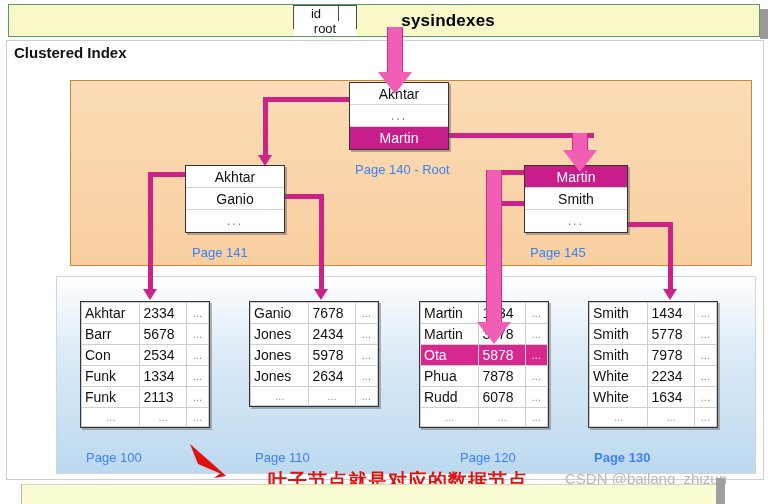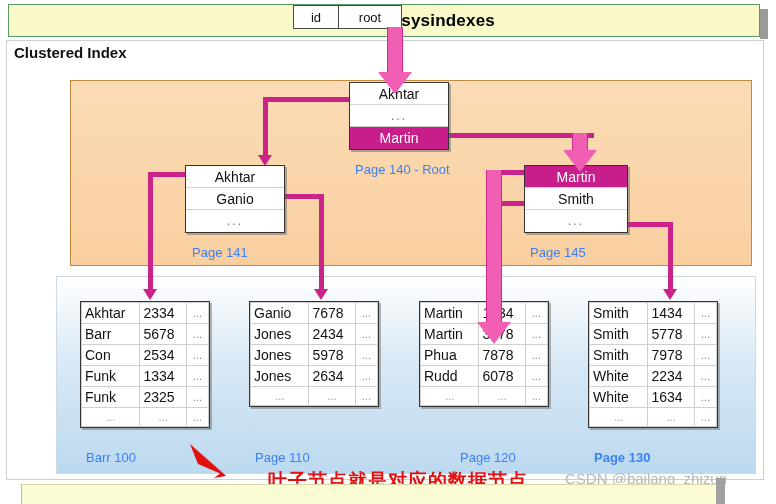--- a/index.html
+++ b/index.html
@@ -34,20 +34,21 @@
     color: #000;
     letter-spacing: .2px;
   }
   .sysindexes-table {
     position: absolute;
     left: 293px; top: 5px;
     height: 24px;
     display: flex;
     border: 1px solid #4a4a4a;
     background: #fff;
+    flex-direction: column;
   }
   .sysindexes-table .cell {
     border-right: 1px solid #4a4a4a;
     font-size: 13px;
     color: #111;
     display: flex;
     align-items: center;
     justify-content: center;
     background: #fff;
     height: 100%;
@@ -343,32 +344,32 @@
         <td class="c-num">2534</td>
         <td class="c-dots">...</td>
       </tr>
       <tr>
         <td class="c-name">Funk</td>
         <td class="c-num">1334</td>
         <td class="c-dots">...</td>
       </tr>
       <tr>
         <td class="c-name">Funk</td>
-        <td class="c-num">2325</td>
+        <td class="c-num">2113</td>
         <td class="c-dots">...</td>
       </tr>
       <tr class="dots-row">
         <td class="c-name">...</td>
         <td class="c-num">...</td>
         <td class="c-dots">...</td>
       </tr>
     </tbody>
       </table>
   </div>
-  <div class="page-caption" style="left:86px; top:450px;">Barr 100</div>
+  <div class="page-caption" style="left:86px; top:450px;">Page 100</div>
 
   <div class="leaf" id="leaf-110">
     <table>
       <tbody>
           <tr>
         <td class="c-name">Ganio</td>
         <td class="c-num">7678</td>
         <td class="c-dots">...</td>
       </tr>
       <tr>
@@ -402,20 +403,25 @@
           <tr>
         <td class="c-name">Martin</td>
         <td class="c-num">1234</td>
         <td class="c-dots">...</td>
       </tr>
       <tr>
         <td class="c-name">Martin</td>
         <td class="c-num">3778</td>
         <td class="c-dots">...</td>
       </tr>
+      <tr class="hl">
+        <td class="c-name">Ota</td>
+        <td class="c-num">5878</td>
+        <td class="c-dots">...</td>
+      </tr>
       <tr>
         <td class="c-name">Phua</td>
         <td class="c-num">7878</td>
         <td class="c-dots">...</td>
       </tr>
       <tr>
         <td class="c-name">Rudd</td>
         <td class="c-num">6078</td>
         <td class="c-dots">...</td>
       </tr>

